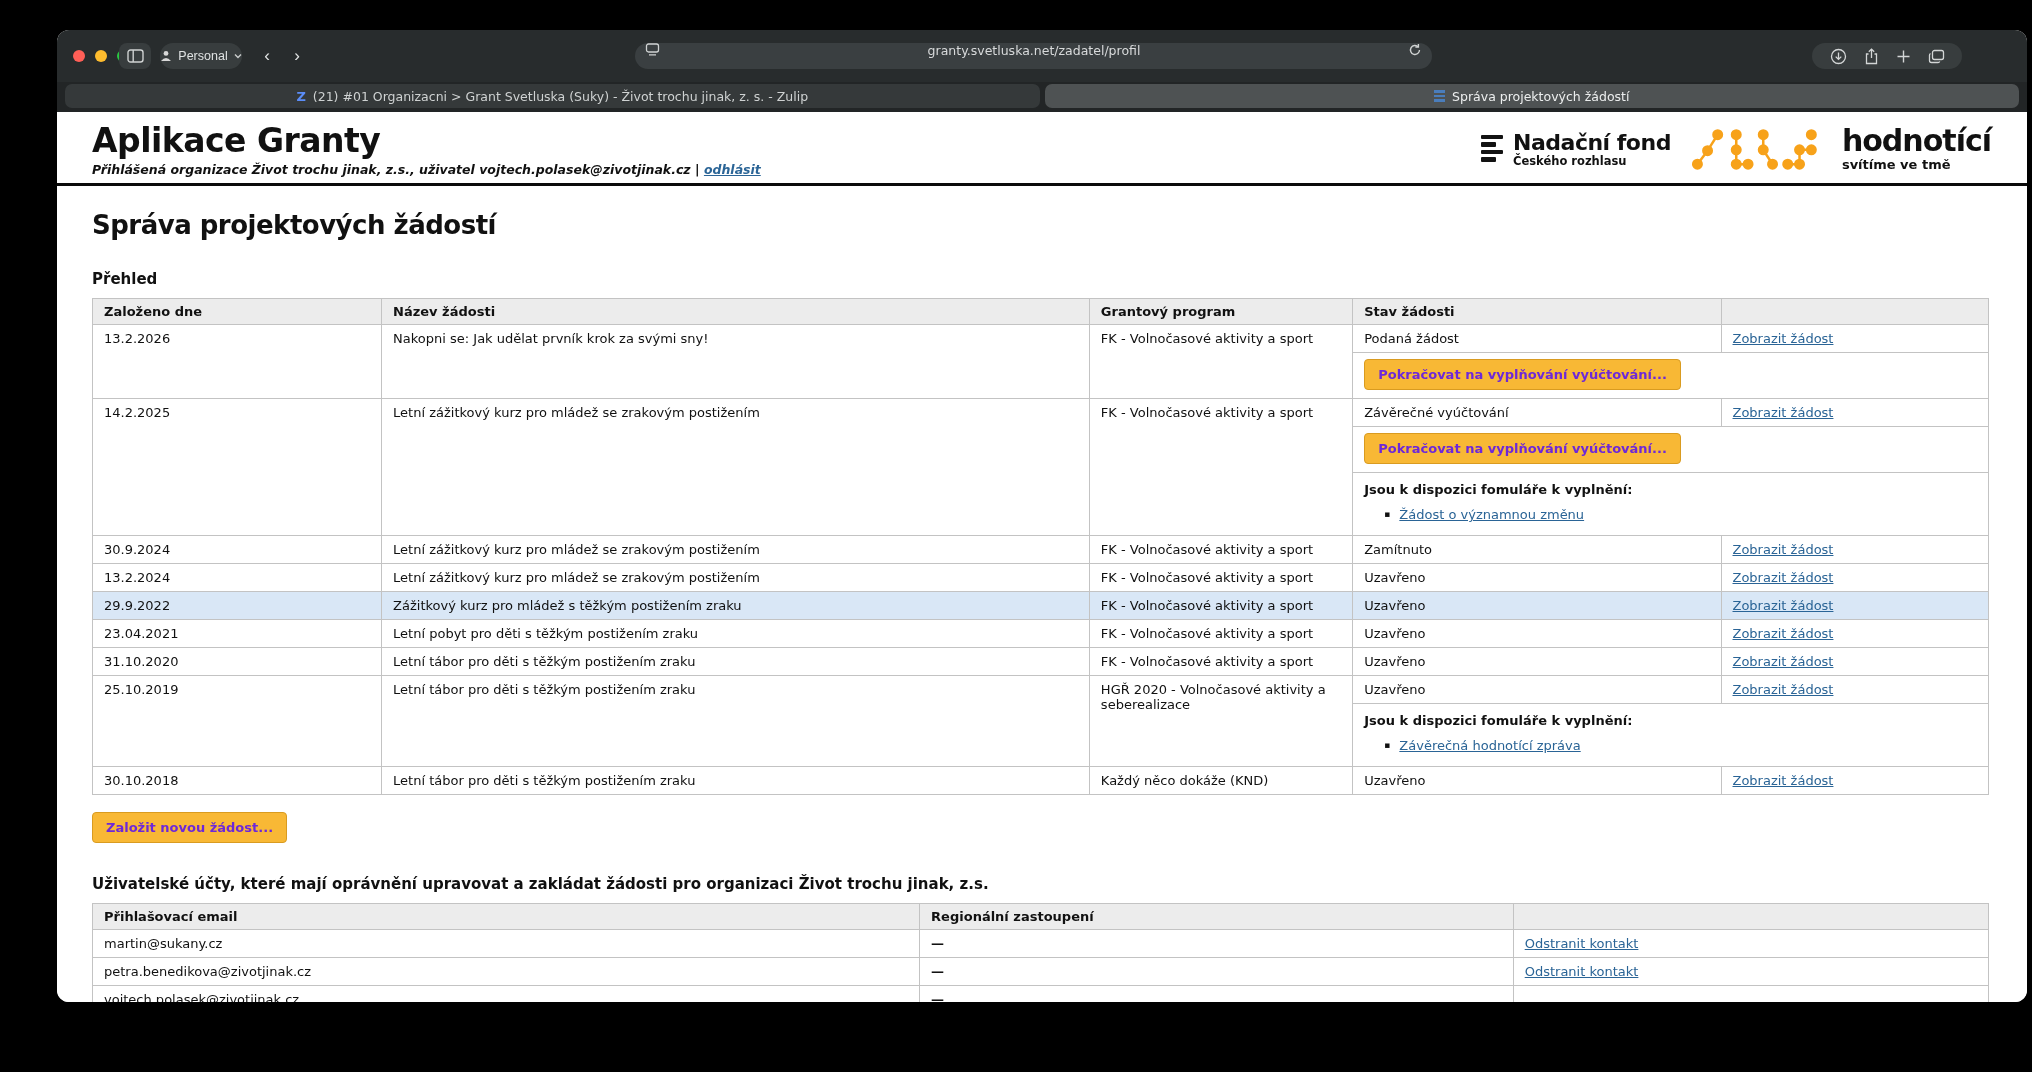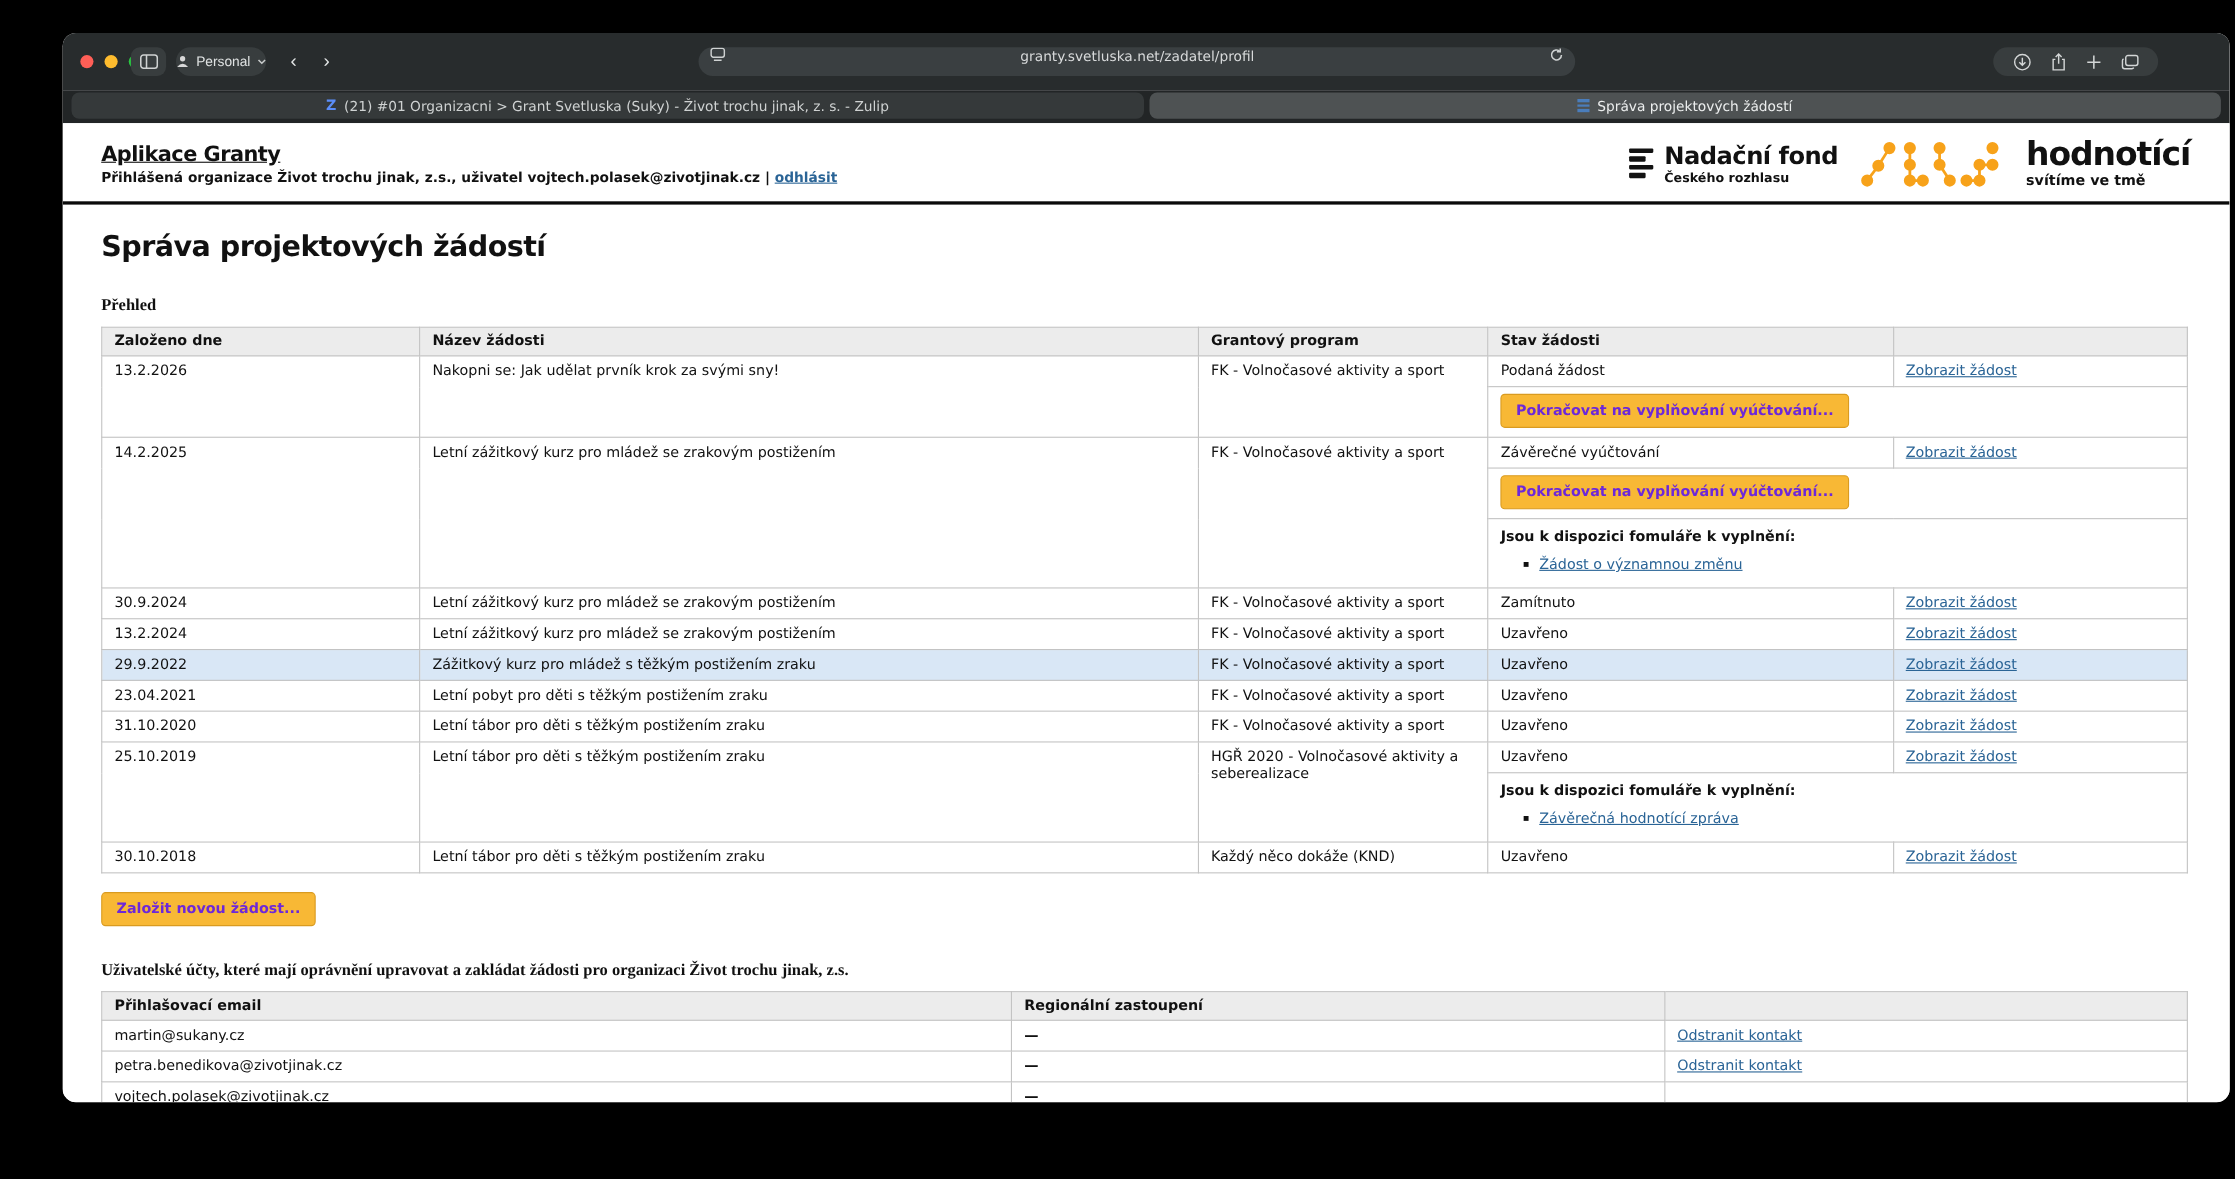--- a/index.html
+++ b/index.html
@@ -35,36 +35,36 @@
   .tab-inactive { background:#35393a; color:#cfd2d2; }
   .tab-active { background:#4e5253; color:#eceeee; }
   .zulip-ico { color:#5b8df8; font-weight:bold; font-size:13px; font-family:"DejaVu Sans",sans-serif; }
   .fav-bars { display:inline-flex; flex-direction:column; gap:2px; }
   .fav-bars i { width:11px; height:2.5px; background:#4a7dbb; display:block; }
 
   
   .page { flex:1; background:#fff; color:#111; overflow:hidden; }
   .site-header { display:flex; justify-content:space-between; align-items:center;
                  padding:8px 24px 6px 35px; border-bottom:3px solid #0a0a0a; height:74px; }
-  .site-header h1 { font-size:19px; font-weight:bold; letter-spacing:-0.5px;text-decoration:underline; }
-  .login-line { font-size:12.5px; font-weight:bold; margin-top:2px; }
+  .site-header h1 { font-size:33px; font-weight:bold; letter-spacing:-0.5px; }
+  .login-line { font-size:12.5px; font-weight:bold; margin-top:2px;font-style:italic; }
   .login-line a { color:var(--link-blue); }
 
   .logos { display:flex; align-items:center; gap:18px; padding-right:12px; }
   .nf-logo { display:flex; align-items:flex-start; gap:10px; }
   .nf-bars { display:flex; flex-direction:column; gap:3px; margin-top:5px; }
   .nf-bars i { height:4.5px; background:#121212; display:block; border-radius:1px; }
   .nf-text .l1 { font-size:22px; font-weight:bold; letter-spacing:-0.5px; }
   .nf-text .l2 { font-size:11.5px; font-weight:bold; margin-top:-1px; }
   .sv-text .l1 { font-size:30px; font-weight:bold; letter-spacing:-1px; line-height:1; }
   .sv-text .l2 { font-size:13px; font-weight:bold; margin-top:1px; }
 
   main { padding:0 38px 0 35px; }
   .page-title { font-size:26px; font-weight:bold; margin-top:24px; letter-spacing:-0.5px; }
-  .section-heading { font-size:15px; font-weight:bold; margin:30px 0 10px 0;font-family:Liberation Serif, serif; }
+  .section-heading { font-size:15px; font-weight:bold; margin:30px 0 10px 0; }
 
   table { border-collapse:collapse; width:100%; table-layout:fixed; font-size:13px; }
   th,td { border:1px solid #c3c3c3; text-align:left; vertical-align:top; padding:6px 11px; }
   thead th { background:#ececec; font-weight:bold; padding:5px 11px; }
   tr.hl td { background:var(--row-highlight); }
   td a { color:var(--link-blue); }
   .sub-pad { padding:6px 11px 9px 11px; }
   .forms-label { font-weight:bold; margin:3px 0 10px 0; }
   .forms-bullet { margin-left:20px; display:flex; align-items:center; gap:9px; margin-bottom:4px; }
   .forms-bullet .sq { font-size:9px; line-height:1; }

